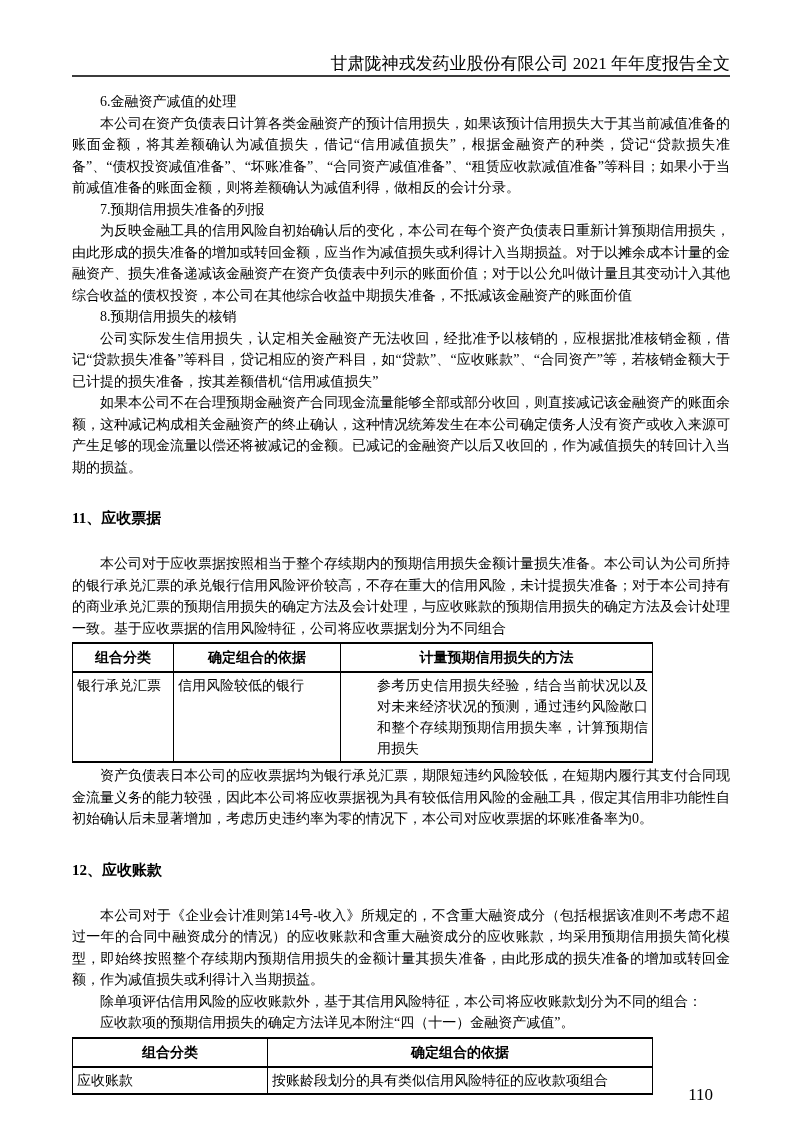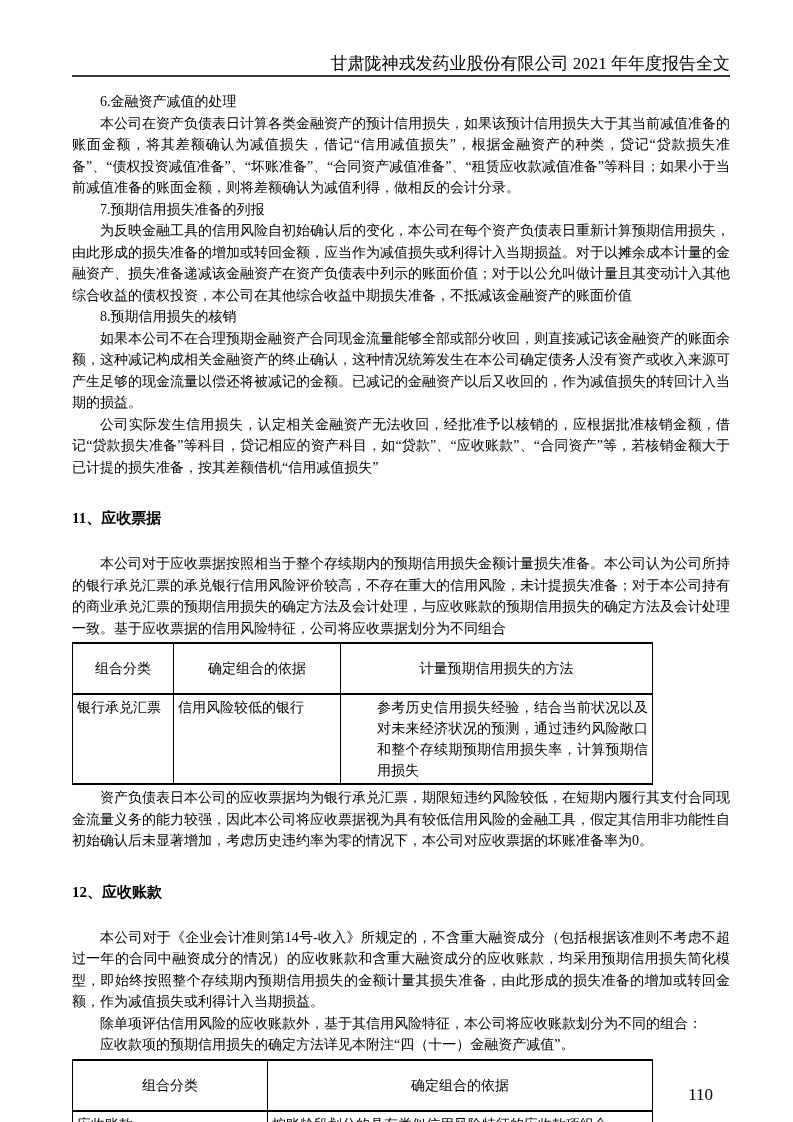--- a/index.html
+++ b/index.html
@@ -58,24 +58,24 @@
     border-bottom: 2px solid #000;
   }
   table.rpt th, table.rpt td {
     border: 1px solid #000;
     padding: 2px 4px;
     line-height: 21px;
     vertical-align: top;
     overflow: hidden;
   }
   table.rpt thead th {
-    font-weight: normal;
+    font-weight: bold;
     text-align: center;
     border-bottom: 2px solid #000;
-    padding: 14px 4px;
+    padding: 3px 4px;
   }
   table.rpt td.just { text-align: justify; padding-left: 36px; }
   .page-number {
     position: absolute;
     top: 1087px;
     right: 80px;
     font-size: 17px;
     line-height: 15px;
     margin-left: 44px;
   }
@@ -91,22 +91,22 @@
     </div>
 
     <div class="body-text">
       <p class="subhead">6.金融资产减值的处理</p>
       <p class="para">本公司在资产负债表日计算各类金融资产的预计信用损失，如果该预计信用损失大于其当前减值准备的账面金额，将其差额确认为减值损失，借记“信用减值损失”，根据金融资产的种类，贷记“贷款损失准备”、“债权投资减值准备”、“坏账准备”、“合同资产减值准备”、“租赁应收款减值准备”等科目；如果小于当前减值准备的账面金额，则将差额确认为减值利得，做相反的会计分录。</p>
 
       <p class="subhead">7.预期信用损失准备的列报</p>
       <p class="para">为反映金融工具的信用风险自初始确认后的变化，本公司在每个资产负债表日重新计算预期信用损失，由此形成的损失准备的增加或转回金额，应当作为减值损失或利得计入当期损益。对于以摊余成本计量的金融资产、损失准备递减该金融资产在资产负债表中列示的账面价值；对于以公允叫做计量且其变动计入其他综合收益的债权投资，本公司在其他综合收益中期损失准备，不抵减该金融资产的账面价值</p>
 
       <p class="subhead">8.预期信用损失的核销</p>
+      <p class="para">公司实际发生信用损失，认定相关金融资产无法收回，经批准予以核销的，应根据批准核销金额，借记“贷款损失准备”等科目，贷记相应的资产科目，如“贷款”、“应收账款”、“合同资产”等，若核销金额大于已计提的损失准备，按其差额借机“信用减值损失”</p>
       <p class="para">如果本公司不在合理预期金融资产合同现金流量能够全部或部分收回，则直接减记该金融资产的账面余额，这种减记构成相关金融资产的终止确认，这种情况统筹发生在本公司确定债务人没有资产或收入来源可产生足够的现金流量以偿还将被减记的金额。已减记的金融资产以后又收回的，作为减值损失的转回计入当期的损益。</p>
-      <p class="para">公司实际发生信用损失，认定相关金融资产无法收回，经批准予以核销的，应根据批准核销金额，借记“贷款损失准备”等科目，贷记相应的资产科目，如“贷款”、“应收账款”、“合同资产”等，若核销金额大于已计提的损失准备，按其差额借机“信用减值损失”</p>
 
       <h2 class="sec-head">11、应收票据</h2>
       <p class="para">本公司对于应收票据按照相当于整个存续期内的预期信用损失金额计量损失准备。本公司认为公司所持的银行承兑汇票的承兑银行信用风险评价较高，不存在重大的信用风险，未计提损失准备；对于本公司持有的商业承兑汇票的预期信用损失的确定方法及会计处理，与应收账款的预期信用损失的确定方法及会计处理一致。基于应收票据的信用风险特征，公司将应收票据划分为不同组合</p>
 
       <table class="rpt">
         <colgroup>
           <col style="width:101px">
           <col style="width:167px">
           <col style="width:312px">
         </colgroup>

